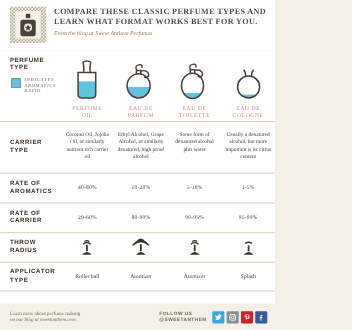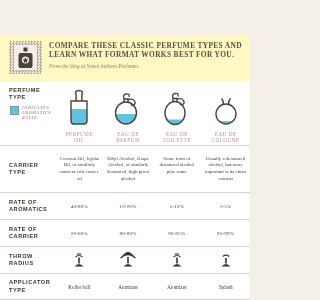--- a/index.html
+++ b/index.html
@@ -6,22 +6,22 @@
   body{
     width:250px;height:300px;overflow:hidden;
     background:#f4efe7;
     font-family:"Liberation Sans",sans-serif;
     color:#3a332c;
   }
   .sheet{position:relative;width:250px;height:300px;}
 
   
   .header{
-    height:46px;background:#fef9c3;
-    display:flex;align-items:flex-start;padding:5px 6px 0 9px;box-sizing:border-box;margin-top:35px;
+    height:46px;background:#ffffff;
+    display:flex;align-items:flex-start;padding:5px 6px 0 9px;box-sizing:border-box;
   }
   .logo{
     width:33px;height:33px;flex:0 0 33px;margin-top:1px;
     background:
       repeating-conic-gradient(#b9ad9c 0% 25%, #f4efe7 0% 50%) 0 0/3px 3px;
     position:relative;
   }
   .logo .inner{
     position:absolute;left:5px;top:4px;right:5px;bottom:4px;
     background:#f4efe7;display:flex;align-items:center;justify-content:center;

